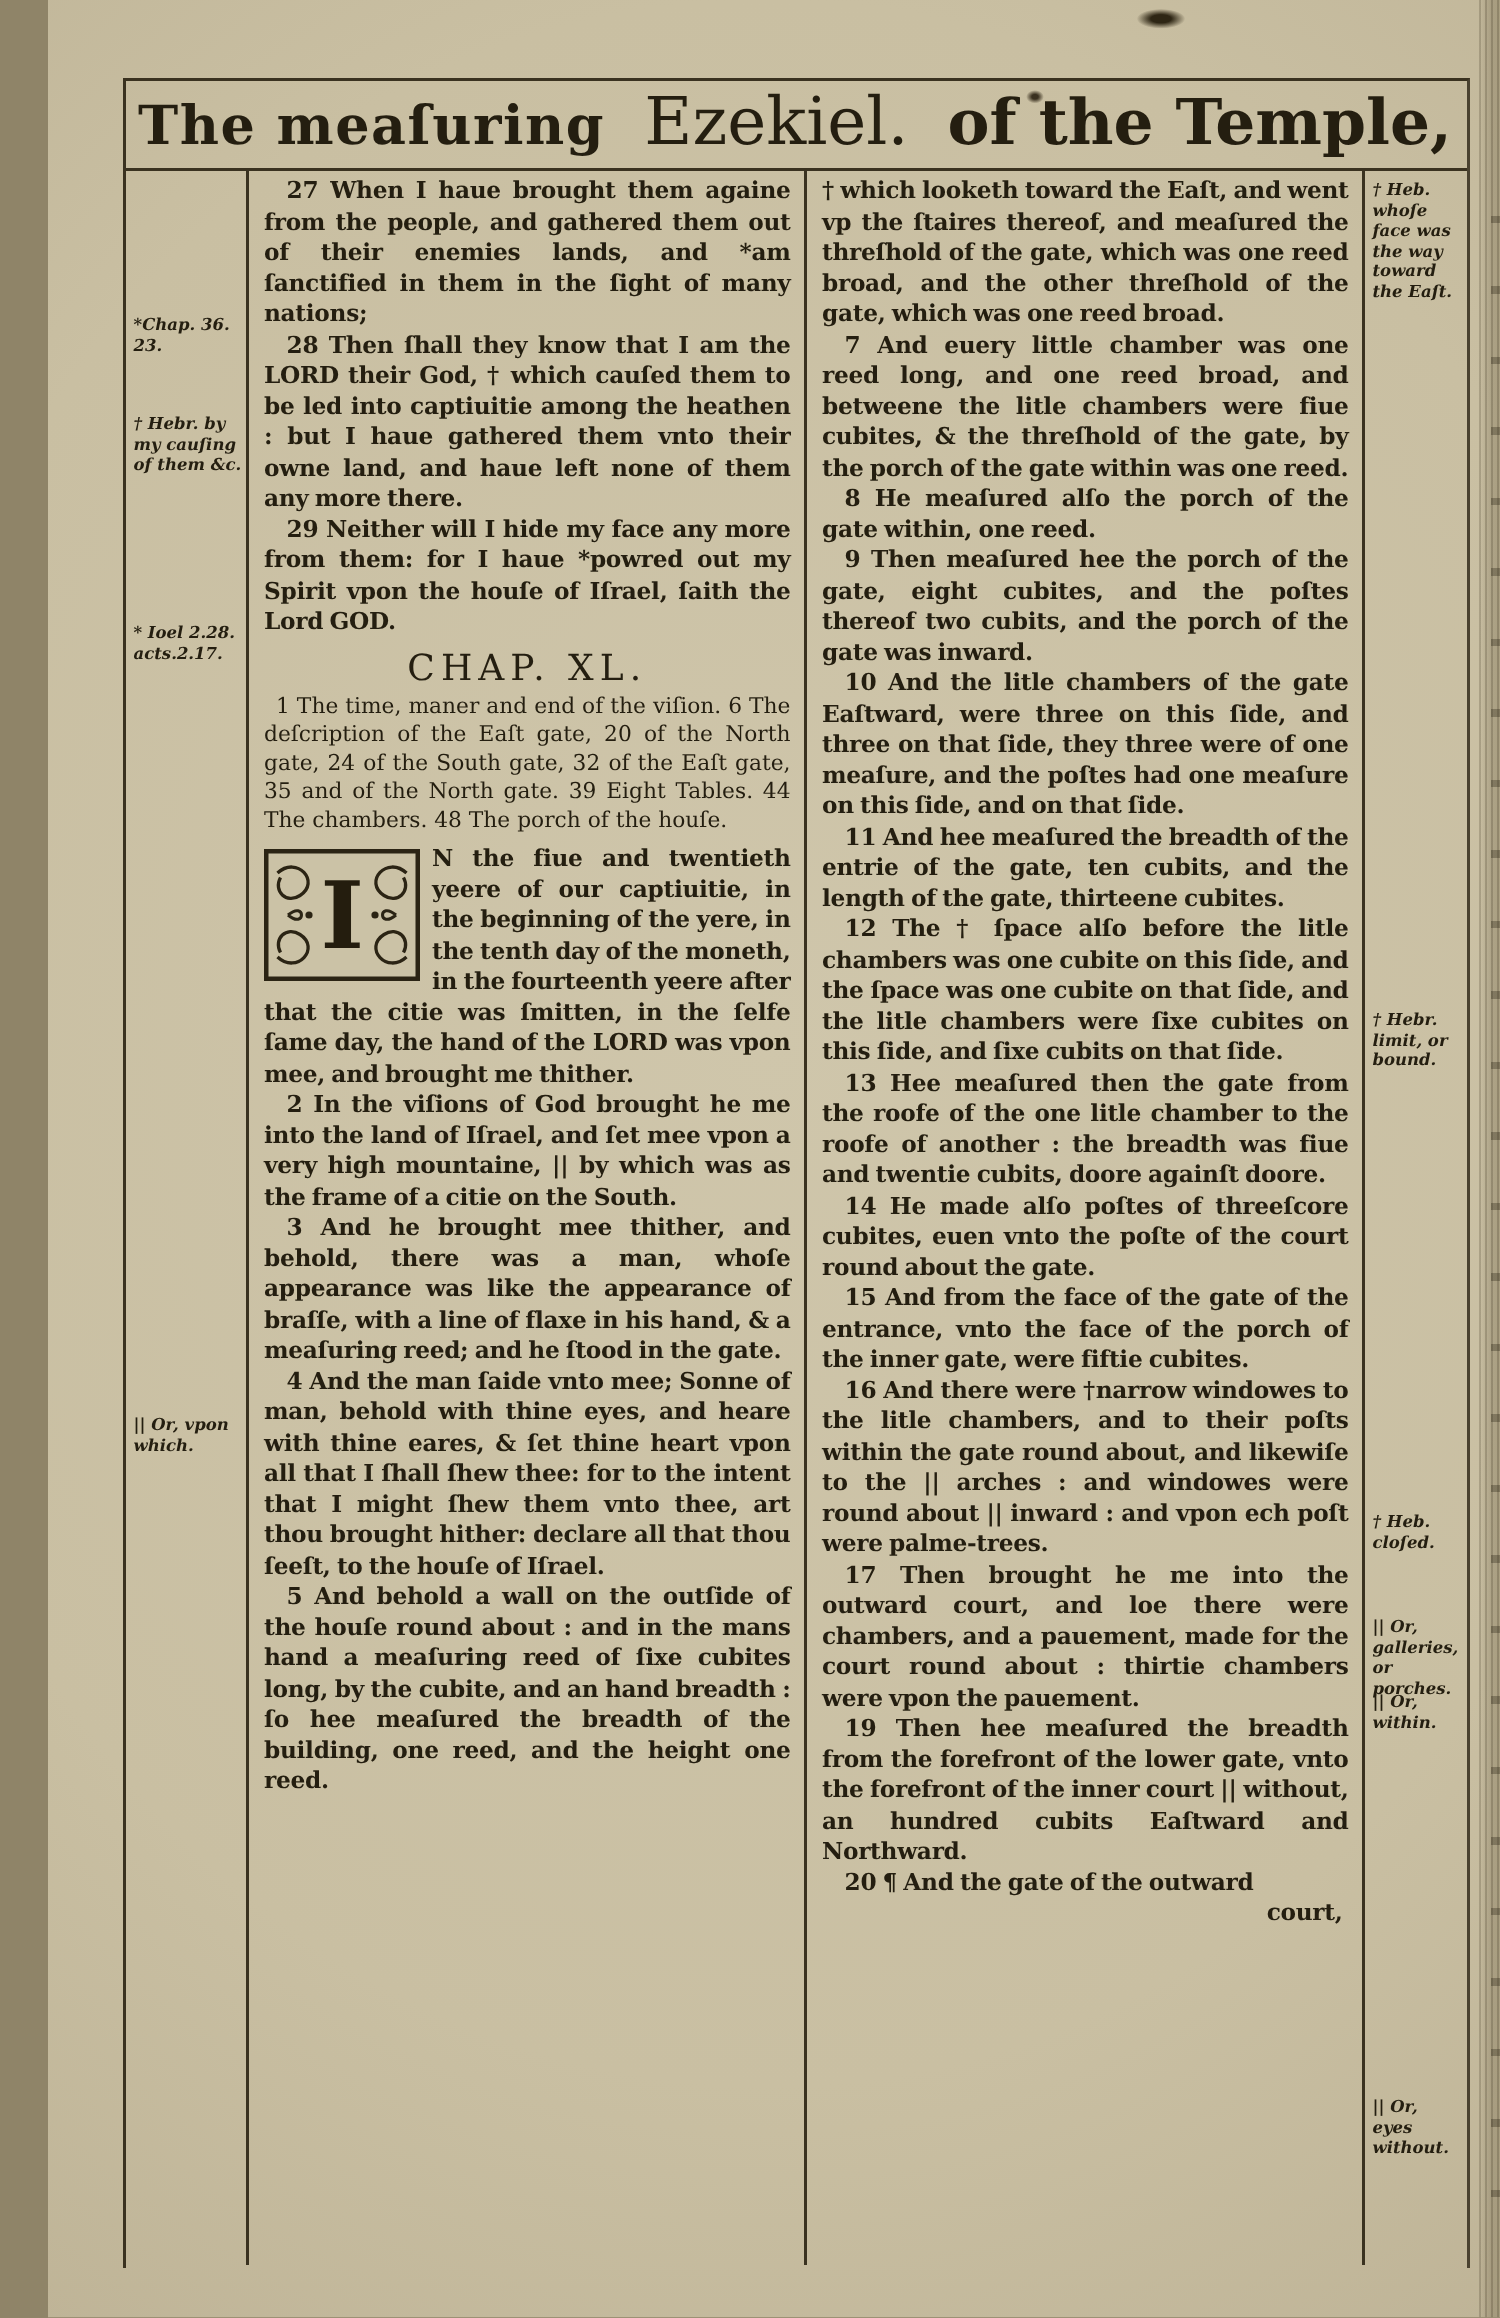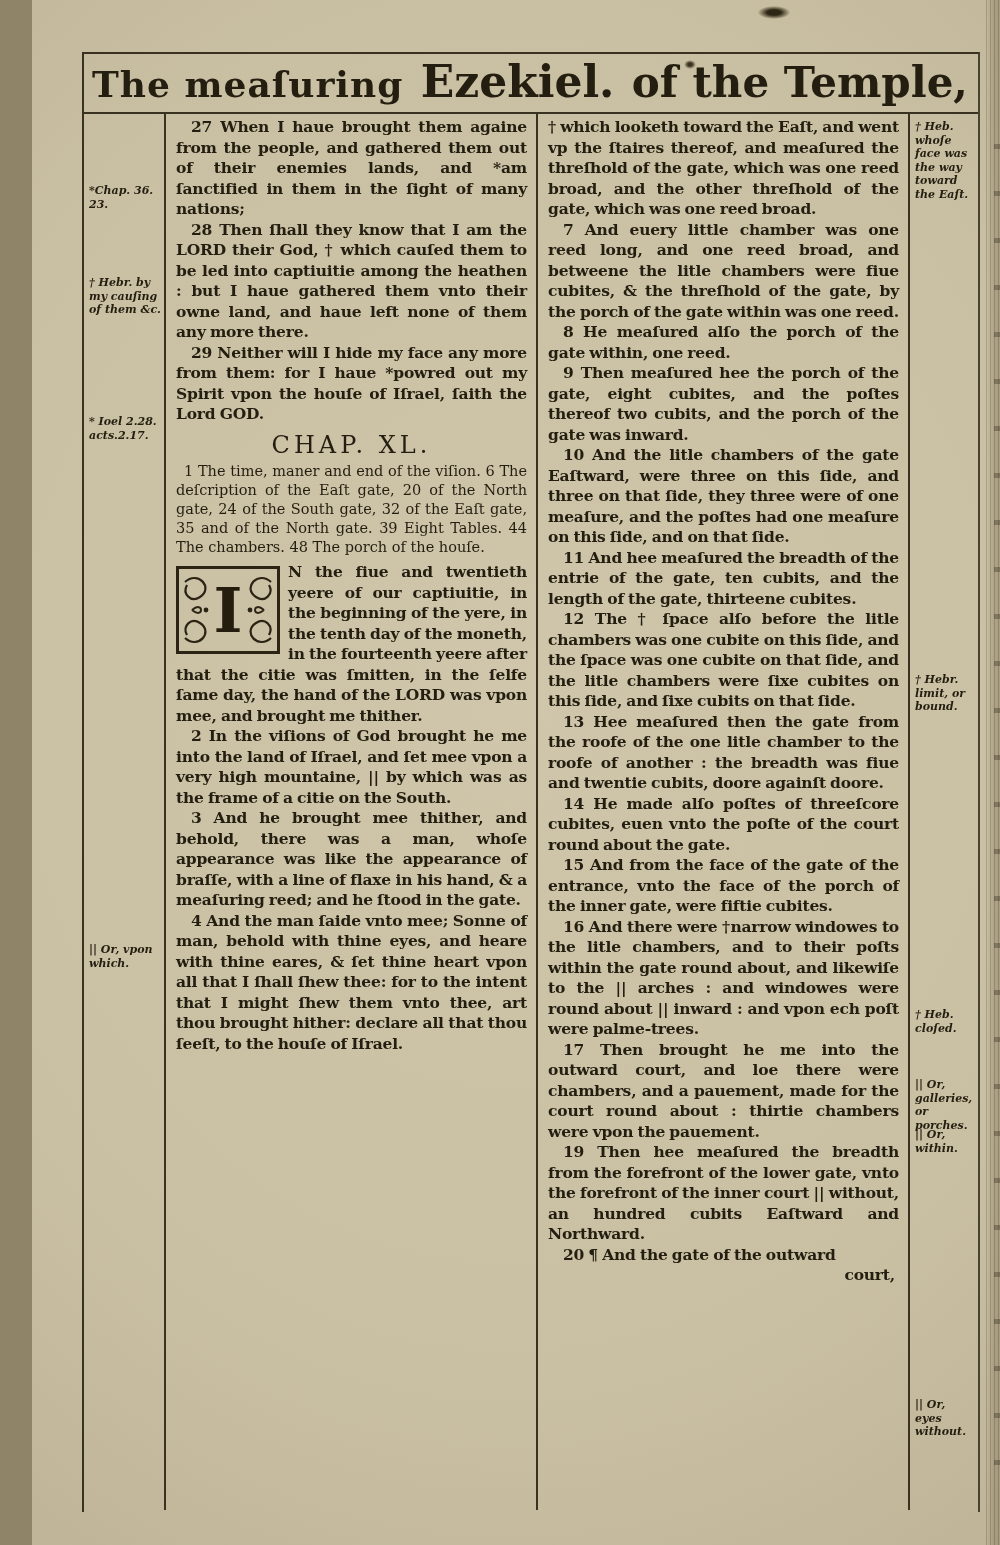--- a/index.html
+++ b/index.html
@@ -28,21 +28,21 @@
 
   .frame {
     position:absolute; left:50px; top:52px; width:898px; height:1460px;
     border-top:2px solid #3a3220; border-left:2px solid #3a3220; border-right:2px solid #4a4230;
   }
   .header {
     height:60px; display:flex; justify-content:space-between; align-items:baseline;
     padding:2px 10px 0 8px; border-bottom:2px solid #3a3220;
   }
   .h-left   { font-size:36px; font-weight:bold; letter-spacing:1px; }
-  .h-center { font-size:44px; font-weight:bold;text-align:right; }
+  .h-center { font-size:44px; font-weight:normal;text-align:right; }
   .h-right  { font-size:42px; font-weight:bold; }
 
   .bodyrow { display:flex; height:1396px; }
 
   .notes { position:relative; font-style:italic; font-size:11px; line-height:13.5px; font-weight:bold; }
   .notes-left  { width:82px; border-right:2px solid #3a3220; }
   .notes-right { flex:1; }
   .note { position:absolute; left:5px; right:3px; }
 
   .col {
@@ -78,21 +78,21 @@
 
     <div class="header">
       <span class="h-left">The meaſuring</span>
       <span class="h-center">Ezekiel.</span>
       <span class="h-right">of the Temple,</span>
     </div>
 
     <div class="bodyrow">
 
       <div class="notes notes-left">
-        <div class="note" style="top:70px">*Chap. 36. 23.</div>
+        <div class="note" style="top:96px">*Chap. 36. 23.</div>
         <div class="note" style="top:162px">† Hebr. by my cauſing of them &amp;c.</div>
         <div class="note" style="top:301px">* Ioel 2.28. acts.2.17.</div>
         <div class="note" style="top:829px">|| Or, vpon which.</div>
       </div>
 
       <div class="col">
         <p class="v">27 When I haue brought them againe from the people, and gathered them out of their enemies lands, and *am ſanctified in them in the ſight of many nations;</p>
         <p class="v">28 Then ſhall they know that I am the LORD their God, † which cauſed them to be led into captiuitie among the heathen : but I haue gathered them vnto their owne land, and haue left none of them any more there.</p>
         <p class="v">29 Neither will I hide my face any more from them: for I haue *powred out my Spirit vpon the houſe of Iſrael, ſaith the Lord GOD.</p>
 
@@ -113,20 +113,21 @@
               <circle cx="30" cy="44" r="2.4" fill="#2b2414"></circle>
               <circle cx="74" cy="44" r="2.4" fill="#2b2414"></circle>
               <text x="52" y="66" text-anchor="middle" font-size="62" font-weight="bold" fill="#241d0e">I</text>
             </svg>
           </span><span>N the fiue and twentieth yeere of our captiuitie, in the beginning of the yere, in the tenth day of the moneth, in the fourteenth yeere after that the citie was ſmitten, in the ſelfe ſame day, the hand of the LORD was vpon mee, and brought me thither.</span>
         </p>
 
         <p class="v">2 In the viſions of God brought he me into the land of Iſrael, and ſet mee vpon a very high mountaine, || by which was as the frame of a citie on the South.</p>
         <p class="v">3 And he brought mee thither, and behold, there was a man, whoſe appearance was like the appearance of braſſe, with a line of flaxe in his hand, &amp; a meaſuring reed; and he ſtood in the gate.</p>
         <p class="v">4 And the man ſaide vnto mee; Sonne of man, behold with thine eyes, and heare with thine eares, &amp; ſet thine heart vpon all that I ſhall ſhew thee: for to the intent that I might ſhew them vnto thee, art thou brought hither: declare all that thou ſeeſt, to the houſe of Iſrael.</p>
+        <p class="v">5 And behold a wall on the outſide of the houſe round about : and in the mans hand a meaſuring reed of ſixe cubites long, by the cubite, and an hand breadth : ſo hee meaſured the breadth of the building, one reed, and the height one reed.</p>
       </div>
 
       <div class="col">
         <p class="v noind">† which looketh toward the Eaſt, and went vp the ſtaires thereof, and meaſured the threſhold of the gate, which was one reed broad, and the other threſhold of the gate, which was one reed broad.</p>
         <p class="v">7 And euery little chamber was one reed long, and one reed broad, and betweene the litle chambers were fiue cubites, &amp; the threſhold of the gate, by the porch of the gate within was one reed.</p>
         <p class="v">8 He meaſured alſo the porch of the gate within, one reed.</p>
         <p class="v">9 Then meaſured hee the porch of the gate, eight cubites, and the poſtes thereof two cubits, and the porch of the gate was inward.</p>
         <p class="v">10 And the litle chambers of the gate Eaſtward, were three on this ſide, and three on that ſide, they three were of one meaſure, and the poſtes had one meaſure on this ſide, and on that ſide.</p>
         <p class="v">11 And hee meaſured the breadth of the entrie of the gate, ten cubits, and the length of the gate, thirteene cubites.</p>
         <p class="v">12 The † ſpace alſo before the litle chambers was one cubite on this ſide, and the ſpace was one cubite on that ſide, and the litle chambers were ſixe cubites on this ſide, and ſixe cubits on that ſide.</p>

